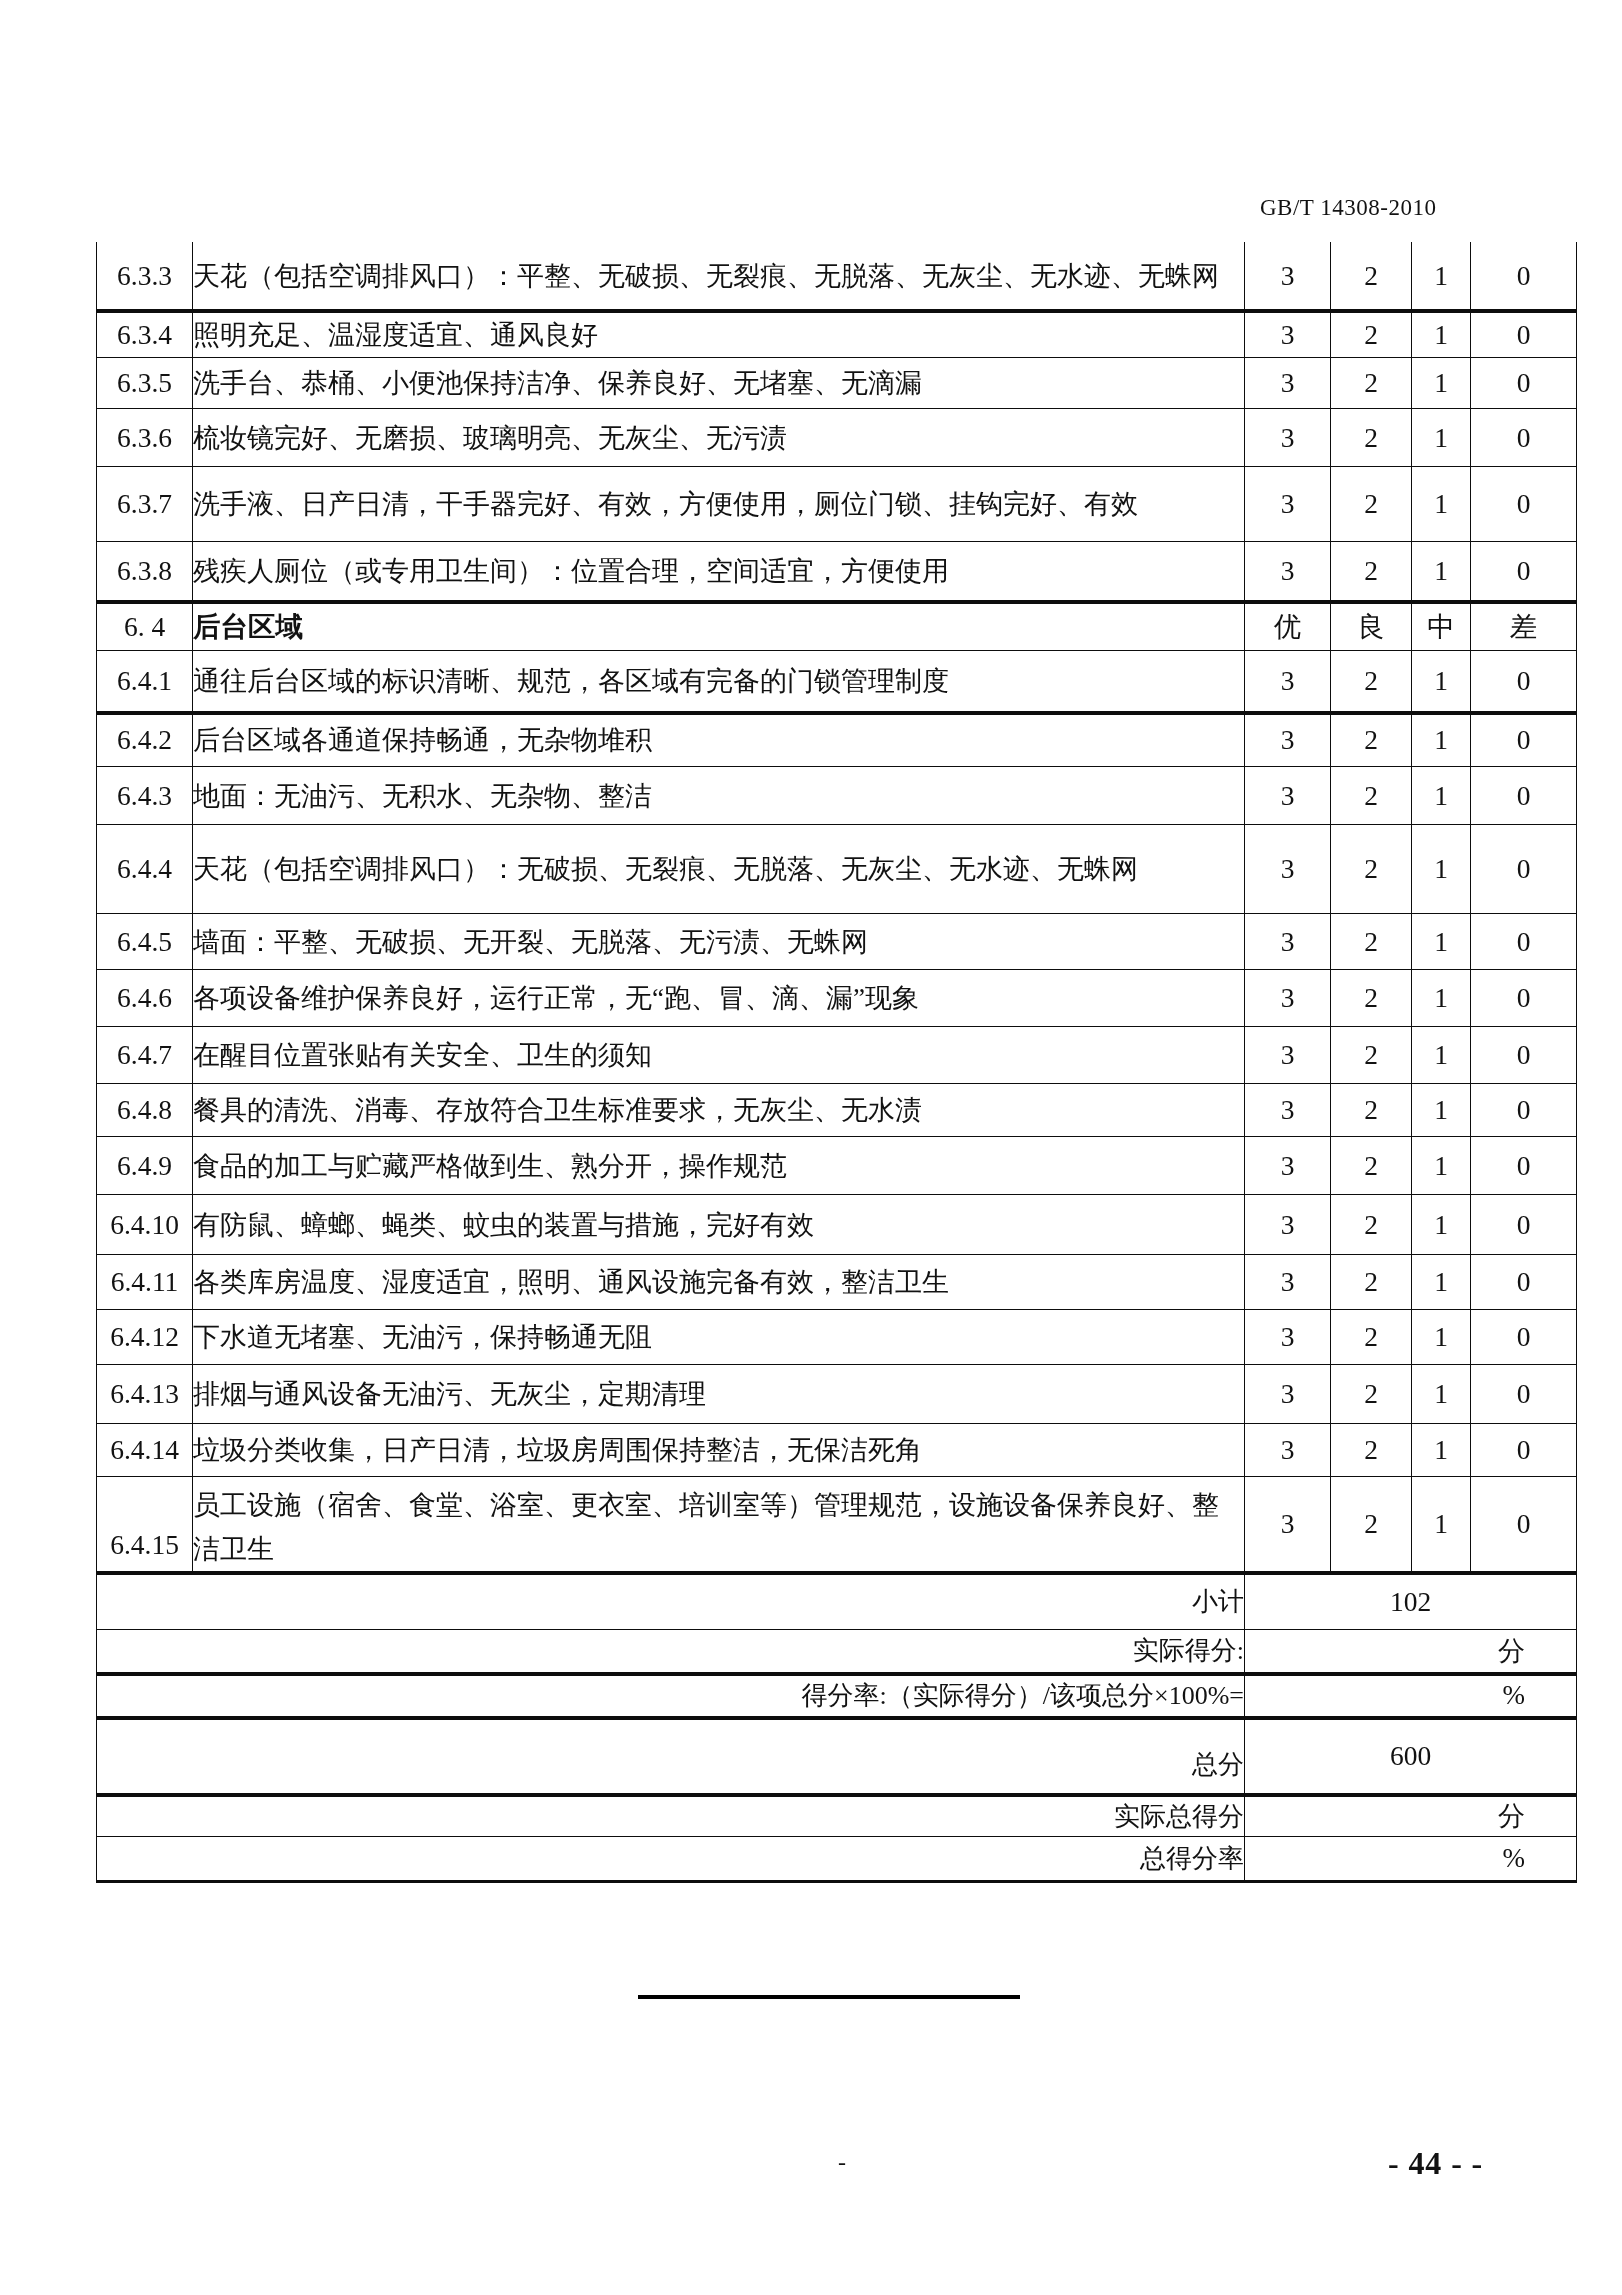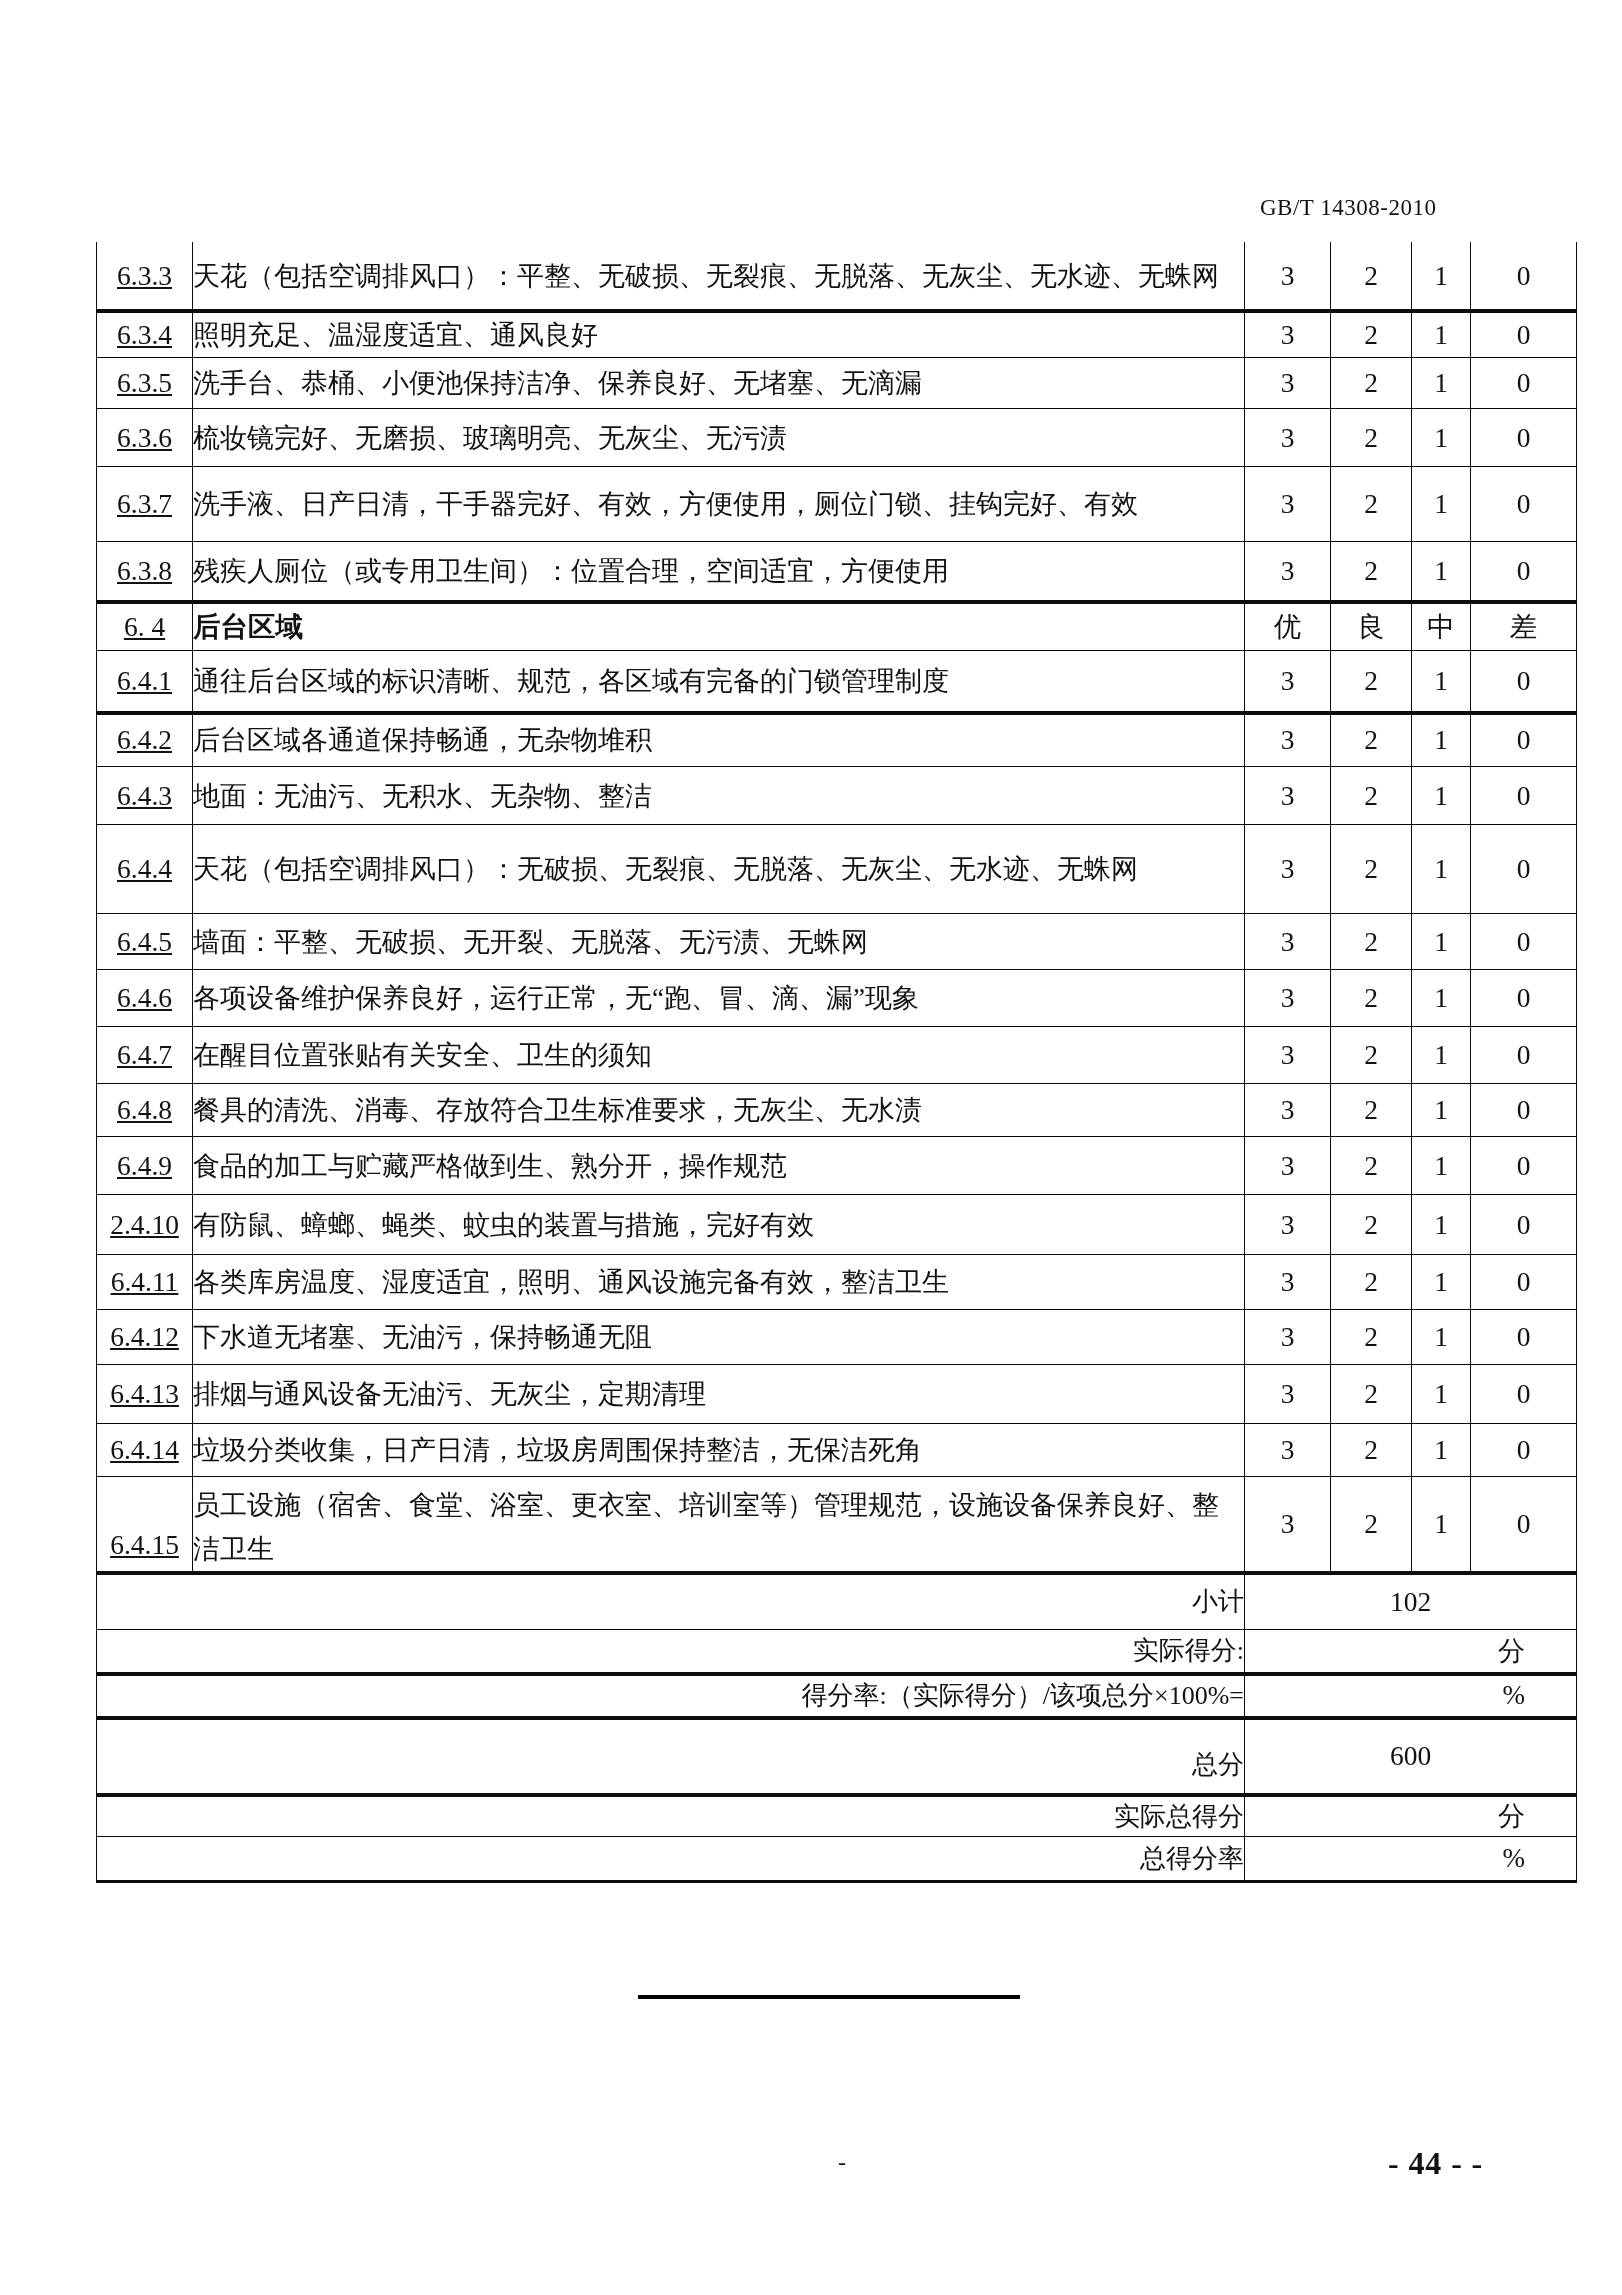--- a/index.html
+++ b/index.html
@@ -31,21 +31,20 @@
     padding:0;
     vertical-align:middle;
     overflow:hidden;
   }
   table.eval tr.first-row td{border-top:none;}
   table.eval tr.thick-bottom td{border-bottom-width:4.6px;}
   table.eval tr.table-bottom td{border-bottom-width:3.7px;}
   td.num{
     text-align:center;
     font-size:27.5px;
-    text-decoration:underline;
   }
   td.num.num-bottom{
     vertical-align:bottom;
     padding-bottom:9.2px;
   }
   td.desc{
     text-align:left;
     font-size:27px;
     line-height:44px;
     padding-left:22px;
@@ -241,21 +240,21 @@
         </tr>
         <tr style="height: 58px;">
           <td class="num">6.4.9</td>
           <td class="desc">食品的加工与贮藏严格做到生、熟分开，操作规范</td>
           <td class="score">3</td>
           <td class="score">2</td>
           <td class="score">1</td>
           <td class="score">0</td>
         </tr>
         <tr style="height: 60px;">
-          <td class="num">2.4.10</td>
+          <td class="num">6.4.10</td>
           <td class="desc">有防鼠、蟑螂、蝇类、蚊虫的装置与措施，完好有效</td>
           <td class="score">3</td>
           <td class="score">2</td>
           <td class="score">1</td>
           <td class="score">0</td>
         </tr>
         <tr style="height: 55px;">
           <td class="num">6.4.11</td>
           <td class="desc">各类库房温度、湿度适宜，照明、通风设施完备有效，整洁卫生</td>
           <td class="score">3</td>

